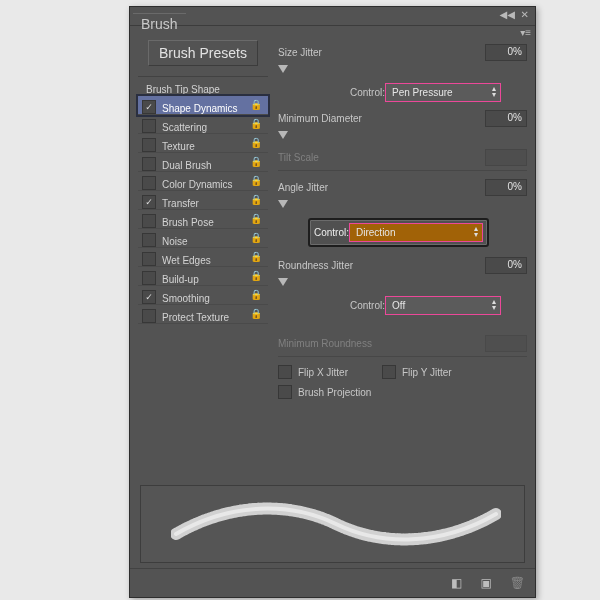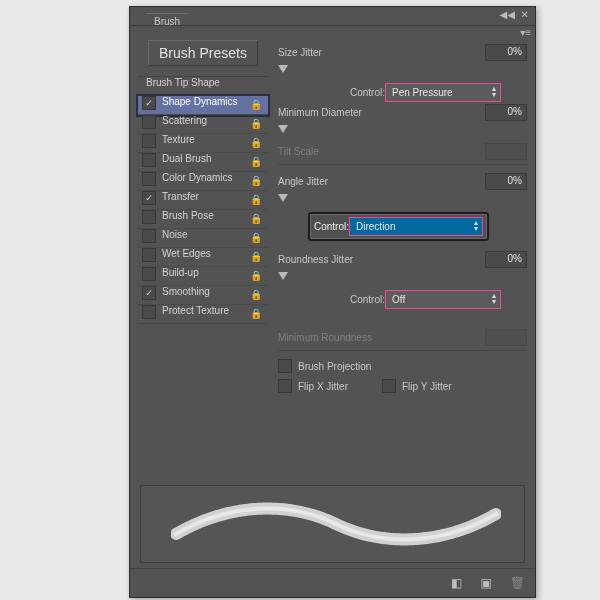--- a/index.html
+++ b/index.html
@@ -1,26 +1,26 @@
 <!DOCTYPE html>
 <html><head>
 <meta charset="utf-8">
 <style>
   body{margin:0;background:#e9e9e9;font-family:Tahoma,Arial,sans-serif;font-size:11px;color:#d3d3d3;width:600px;height:600px;overflow:hidden}
   .panel{position:absolute;left:129px;top:6px;width:405px;height:590px;background:#535353;border:1px solid #2e2e2e;box-shadow:2px 2px 6px rgba(0,0,0,.3)}
   .titlebar{height:18px;position:relative;border-bottom:1px solid #3c3c3c}
-  .title-tab{position:absolute;left:16px;top:6px;font-size:10px;color:#c9c9c9;padding:2px 8px;border-top:1px solid #6a6a6a}
+  .title-tab{position:absolute;left:3px;top:6px;font-size:14px;color:#c9c9c9;padding:2px 8px;border-top:1px solid #6a6a6a}
   .win-ctrl{position:absolute;right:20px;top:2px;color:#b9b9b9;font-size:10px}
   .win-close{position:absolute;right:6px;top:2px;color:#b9b9b9;font-size:10px}
   .flyout{position:absolute;right:4px;top:20px;color:#b9b9b9;font-size:10px}
   .body{display:flex;height:calc(100% - 54px);padding-top:4px}
   .sidebar{width:130px;padding:4px 0 0 8px}
   .presets-btn{display:inline-block;background:#535353;border:1px solid #3c3c3c;border-top-color:#6a6a6a;border-left-color:#6a6a6a;padding:4px 10px;color:#e2e2e2;font-size:14px;margin:6px 0 10px 10px}
   .list{border-top:1px solid #424242}
-  .row{display:flex;align-items:flex-start;height:18px;border-bottom:1px solid #4a4a4a;position:relative;font-size:10px;color:#d3d3d3}
+  .row{display:flex;align-items:flex-end;height:18px;border-bottom:1px solid #4a4a4a;position:relative;font-size:10px;color:#d3d3d3}
   .row.sel{background:#6471a1;outline:2px solid #2a2f40;color:#fff}
   .cb{width:12px;height:12px;border:1px solid #373737;background:#4a4a4a;margin:0 6px 0 4px;display:flex;align-items:center;justify-content:center;font-size:9px;color:#ddd}
   .cb.on::after{content:"✓"}
   .lock{position:absolute;right:5px;top:3px;color:#9b9b9b;font-size:10px}
   .lbl{white-space:nowrap}
   .row.head{padding-left:8px}
   .main{flex:1;padding:10px 8px 0 10px;font-size:10px;color:#c7c7c7}
   .rowline{display:flex;align-items:center;margin:4px 0}
   .rowline .name{flex:1}
   .valbox{width:36px;height:15px;background:#4a4a4a;border:1px solid #3b3b3b;text-align:right;padding-right:4px;color:#e3e3e3;font-size:10px;line-height:14px}
@@ -132,21 +132,21 @@
         </div>
       <div class="ctrlrow">
           <span class="ctrllbl">Control:</span>
           <span class="dd">
             <span>Pen Pressure</span>
             <span class="car">▴<br>▾</span>
           </span>
           <span style="width:26px"></span>
         </div>
 
-      <div class="rowline" style="margin-top:2px">
+      <div class="rowline" style="margin-top:8px">
           <span class="name">Minimum Diameter</span>
           <span class="valbox">0%</span>
         </div>
       <div class="slider">
           <div class="thumb"></div>
         </div>
 
       <div class="rowline disabled">
           <span class="name">Tilt Scale</span>
           <span class="valbox" style="opacity:.5"></span>
@@ -157,21 +157,21 @@
           <span class="name">Angle Jitter</span>
           <span class="valbox">0%</span>
         </div>
       <div class="slider">
           <div class="thumb"></div>
         </div>
 
       <div class="ctrlrow c" style="margin:6px 0 10px 0">
         <span class="hilite">
           <span class="ctrllbl" style="color:#eee">Control:</span>
-          <span class="dd" style="background:#0369a1;min-width:110px">
+          <span class="dd" style="background:#a16207;min-width:110px">
               <span>Direction</span>
               <span class="car">▴<br>▾</span>
             </span>
         </span>
       </div>
 
       <div class="rowline">
           <span class="name">Roundness Jitter</span>
           <span class="valbox">0%</span>
         </div>
@@ -187,30 +187,30 @@
           <span style="width:26px"></span>
         </div>
 
       <div class="rowline disabled" style="margin-top:20px">
           <span class="name">Minimum Roundness</span>
           <span class="valbox" style="opacity:.4"></span>
         </div>
       <div class="sep"></div>
 
       <div class="mrow">
-          <span class="m-cb"></span>
-          <span>Brush Projection</span>
-        </div>
-      <div class="mrow">
         <span class="m-cb"></span>
           <span>Flip X Jitter</span>
         <span style="width:34px"></span>
         <span class="m-cb"></span>
           <span>Flip Y Jitter</span>
       </div>
+      <div class="mrow">
+          <span class="m-cb"></span>
+          <span>Brush Projection</span>
+        </div>
     </div>
   </div>
 
   <div class="preview">
     <svg class="stroke" viewBox="0 0 330 48">
       <path d="M5 34 C 60 2, 120 2, 165 24 C 210 46, 270 46, 325 14" stroke="#e7e7e7" stroke-width="12" fill="none" stroke-linecap="round" opacity="0.85" stroke-dasharray="2 1"></path>
       <path d="M5 34 C 60 2, 120 2, 165 24 C 210 46, 270 46, 325 14" stroke="#fff" stroke-width="4" fill="none" stroke-linecap="round" opacity="0.5"></path>
     </svg>
   </div>
 

